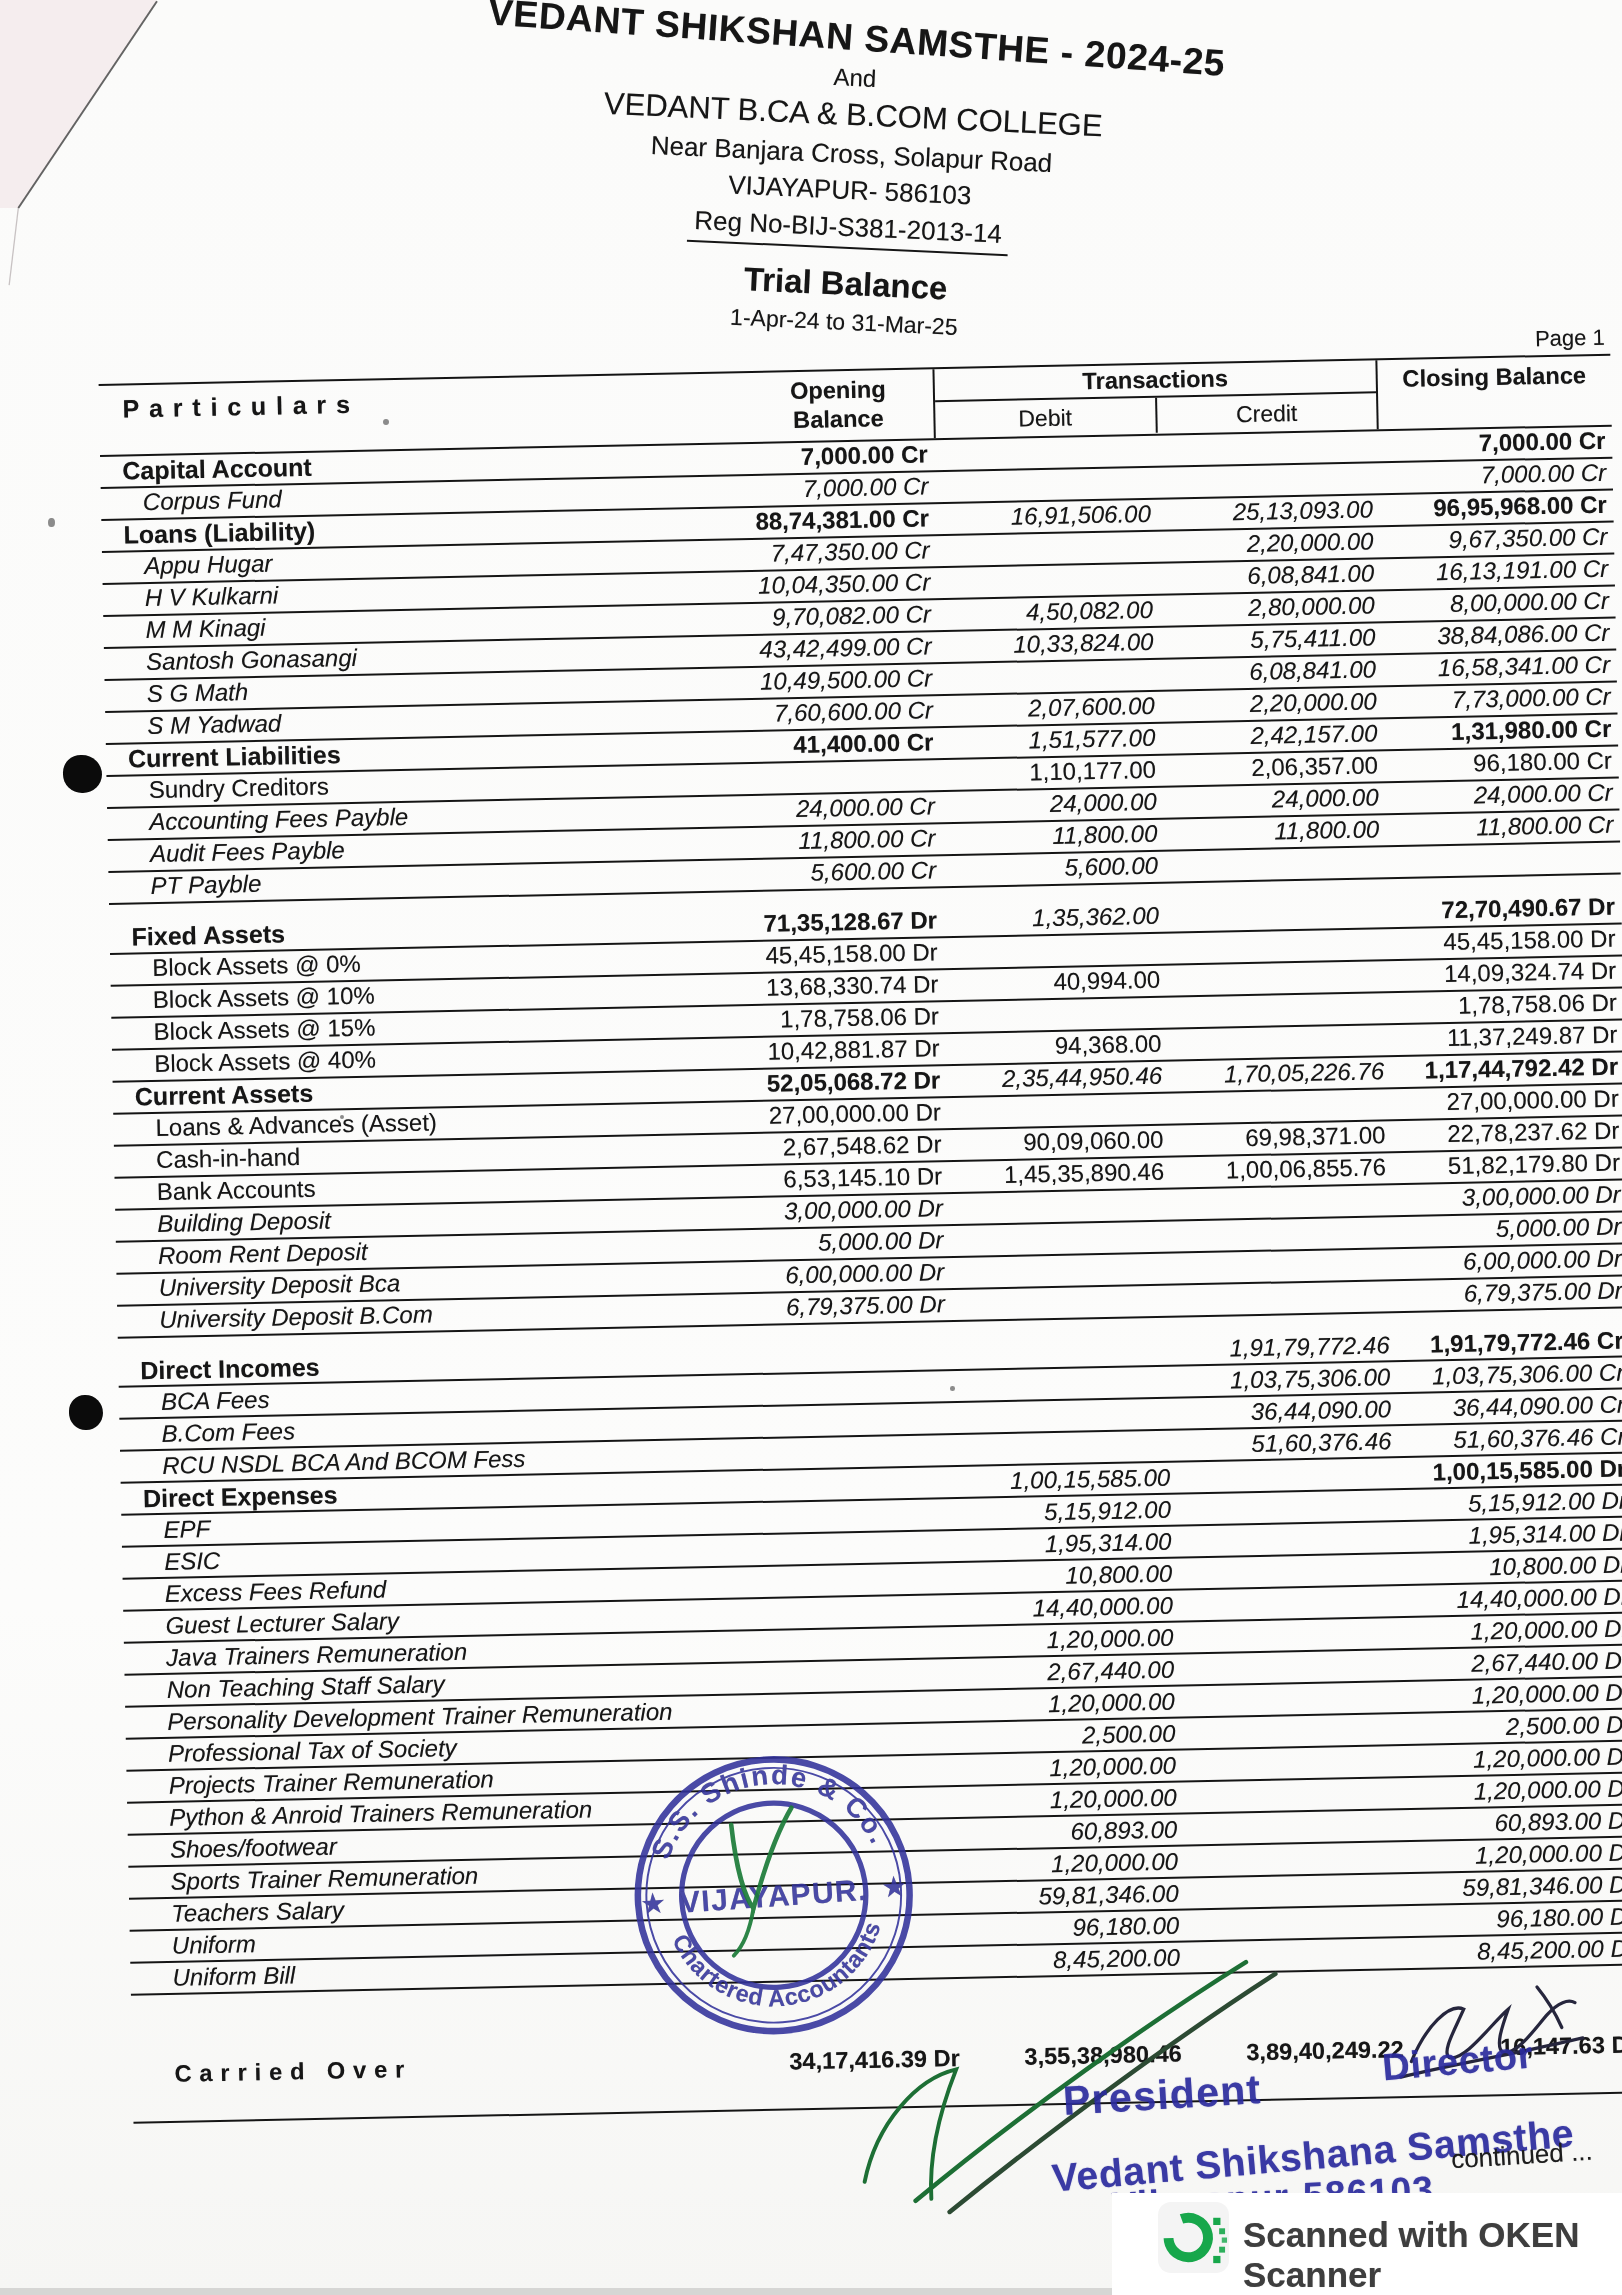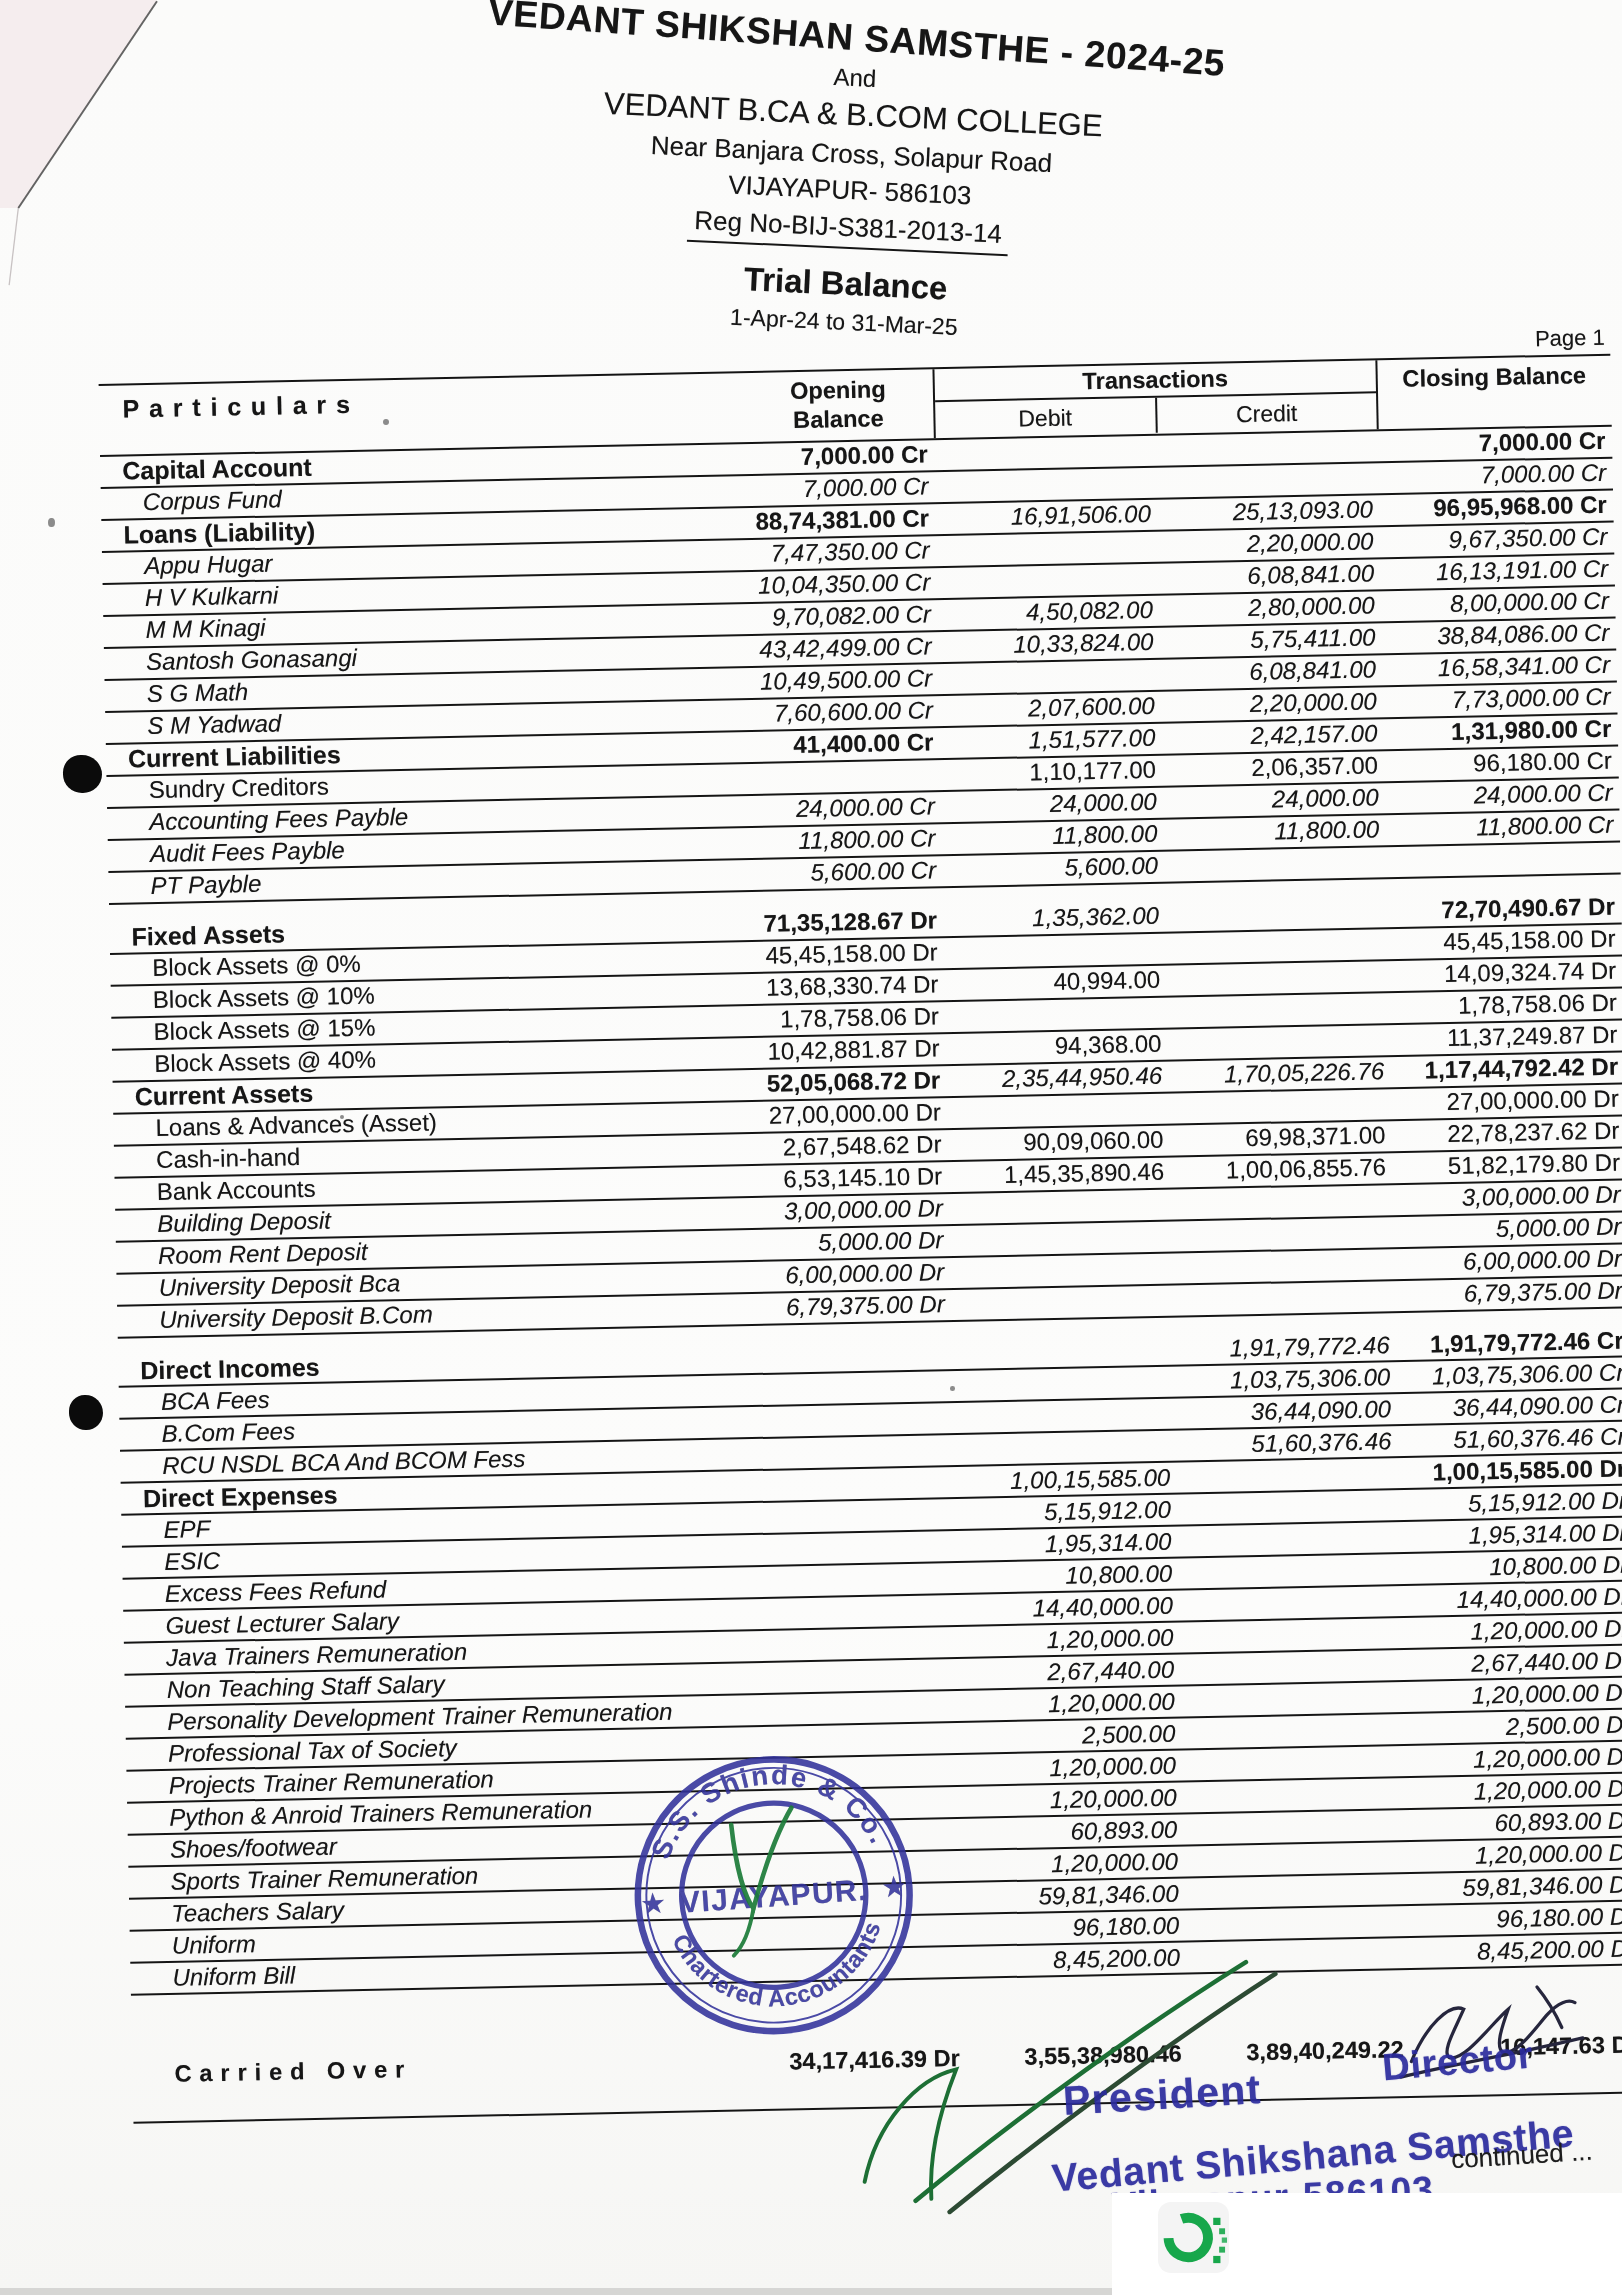--- a/index.html
+++ b/index.html
@@ -518,17 +518,18 @@
     <div class="oken-logo">
       <svg width="71" height="71" viewBox="0 0 108 108">
         <circle cx="46" cy="54" r="30" fill="none" stroke="#17a74b" stroke-width="15" stroke-dasharray="150 40" transform="rotate(-110 46 54)"></circle>
         <rect x="84" y="24" width="11" height="11" fill="#17a74b"></rect>
         <rect x="93" y="40" width="9" height="9" fill="#17a74b" opacity="0.9"></rect>
         <rect x="97" y="54" width="8" height="8" fill="#17a74b" opacity="0.8"></rect>
         <rect x="93" y="68" width="9" height="9" fill="#17a74b" opacity="0.9"></rect>
         <rect x="84" y="82" width="11" height="11" fill="#17a74b"></rect>
       </svg>
     </div>
+    <div class="oken-text">Scanned with OKEN Scanner</div>
   </div>
 
   <div class="bottom-edge"></div>
 </div>
 
 
 </body></html>

